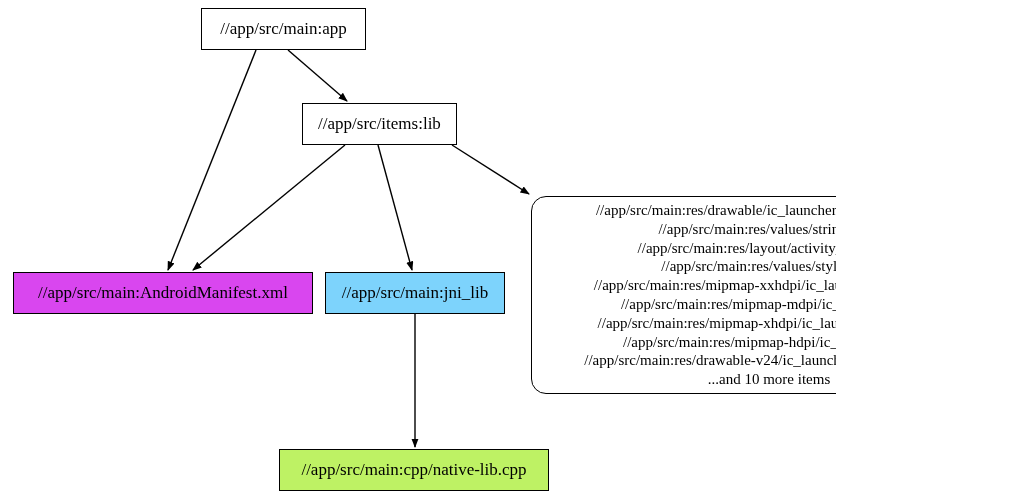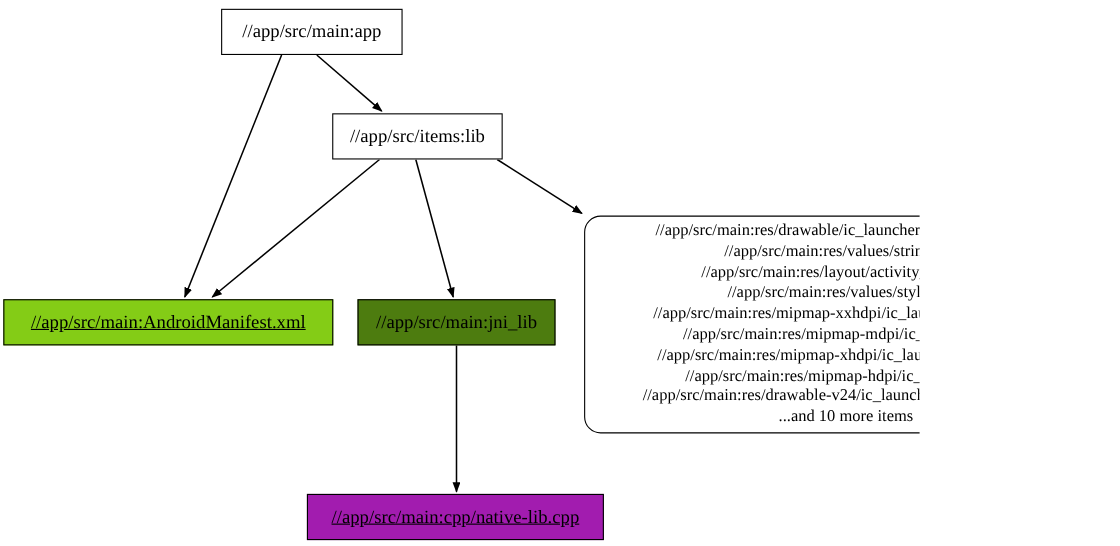--- a/index.html
+++ b/index.html
@@ -86,25 +86,25 @@
 //app/src/main:res/layout/activity_main.xml
 //app/src/main:res/values/styles.xml
 //app/src/main:res/mipmap-xxhdpi/ic_launcher_round.png
 //app/src/main:res/mipmap-mdpi/ic_launcher.png
 //app/src/main:res/mipmap-xhdpi/ic_launcher_round.png
 //app/src/main:res/mipmap-hdpi/ic_launcher.png
 //app/src/main:res/drawable-v24/ic_launcher_foreground.xml
 ...and 10 more items</span>
   </div>
 
-  <div class="node" id="node-manifest" style="left: 3px; top: 272px; width: 300px; height: 42px; border-color: rgb(0, 0, 0); background: #84cc16; text-decoration: underline;">
+  <div class="node" id="node-manifest" style="left: 13px; top: 272px; width: 300px; height: 42px; border-color: rgb(0, 0, 0); background: #d946ef;">
     <span class="node-label">//app/src/main:AndroidManifest.xml</span>
   </div>
 
-  <div class="node" id="node-jni_lib" style="left: 325px; top: 272px; width: 180px; height: 42px; border-color: rgb(0, 0, 0); background: #4d7c0f;">
+  <div class="node" id="node-jni_lib" style="left: 325px; top: 272px; width: 180px; height: 42px; border-color: rgb(0, 0, 0); background: #7dd3fc;">
     <span class="node-label">//app/src/main:jni_lib</span>
   </div>
 
-  <div class="node" id="node-native_lib" style="left: 279px; top: 449px; width: 270px; height: 42px; border-color: rgb(0, 0, 0); background: #a21caf; text-decoration: underline;">
+  <div class="node" id="node-native_lib" style="left: 279px; top: 449px; width: 270px; height: 42px; border-color: rgb(0, 0, 0); background: #bef264;">
     <span class="node-label">//app/src/main:cpp/native-lib.cpp</span>
   </div>
 
 </div>
 
 </body></html>

